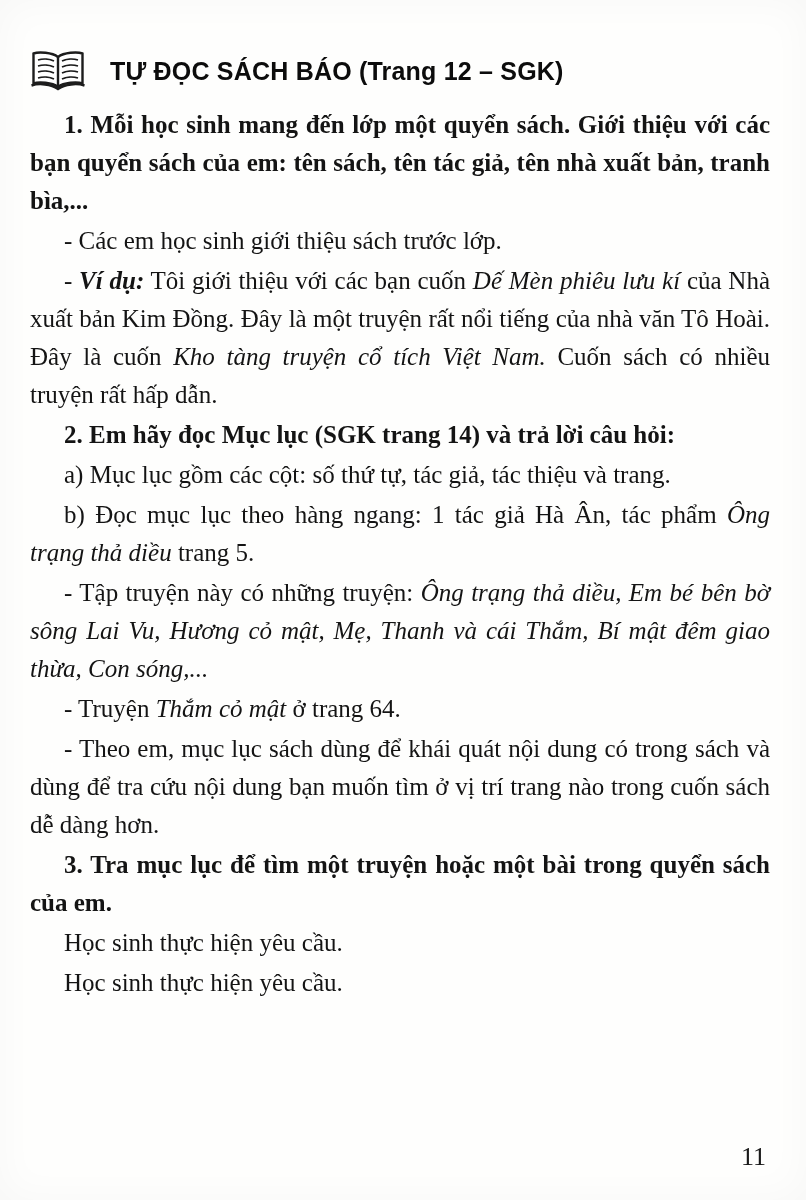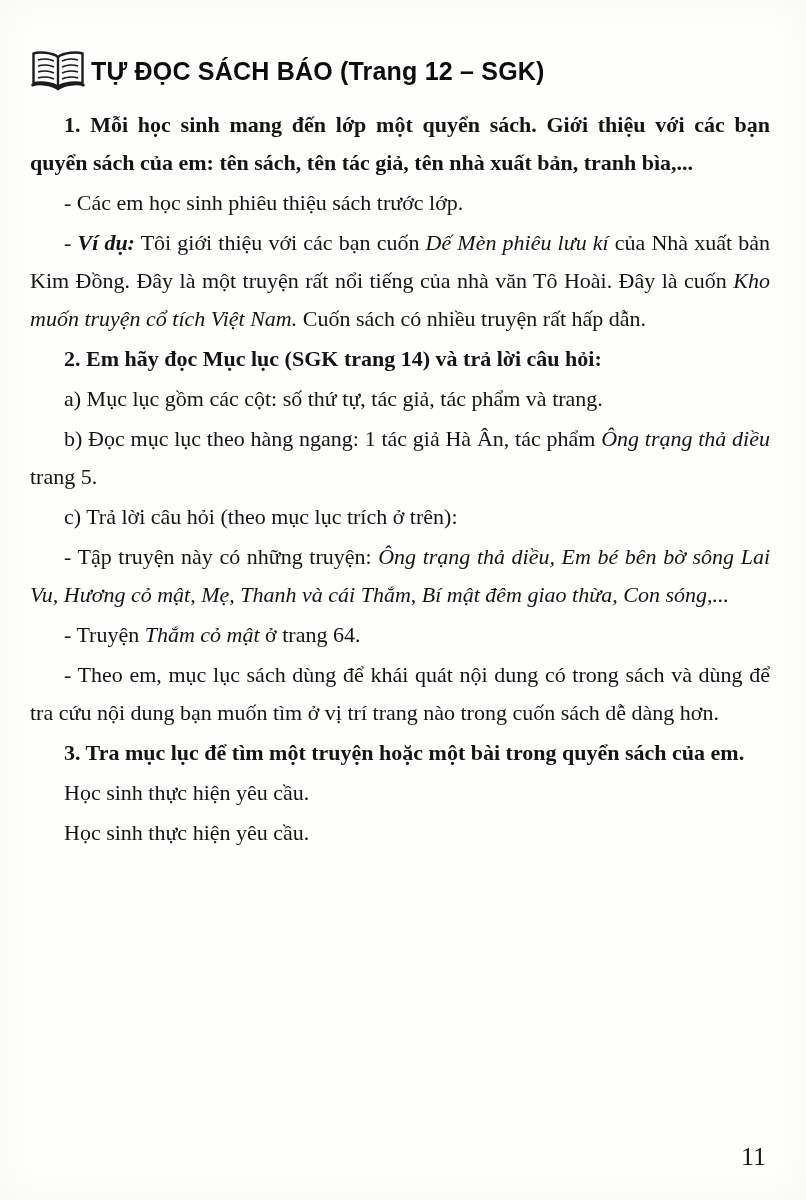--- a/index.html
+++ b/index.html
@@ -16,40 +16,40 @@
     background: #fefefd;
     box-sizing: border-box;
     padding: 50px 36px 40px 30px;
     color: #141414;
     overflow: hidden;
     box-shadow: inset 0 0 40px rgba(0,0,0,0.03);
   }
   .header {
     display: flex;
     align-items: center;
-    gap: 5px;
+    gap: 24px;
     margin: 0 0 14px 0;
   }
   .header .icon {
     flex: 0 0 auto;
     display: inline-flex;
   }
   .title {
     font-family: "Liberation Sans", sans-serif;
     font-size: 25px;
     font-weight: 700;
     letter-spacing: 0.2px;
     margin: 0;
     color: #0c0c0c;
   }
   .body {
     margin-top: 4px;
   }
   .para {
-    font-size: 22px;
+    font-size: 25px;
     line-height: 38px;
     text-align: justify;
     text-indent: 34px;
     margin: 0 0 2px 0;
   }
   .para span.b { font-weight: 700; }
   .para span.i { font-style: italic; margin-top: 8px; }
   .pagenum {
     position: absolute;
     right: 40px;
@@ -70,26 +70,25 @@
         <path d="M8 10 C13 8.5, 20 9, 24 11 M8 16 C13 14.5, 20 15, 24 17 M8 22 C13 20.5, 20 21, 24 23 M8 28 C13 26.5, 20 27, 24 29" stroke="#1c1c1c" stroke-width="1.7" fill="none"></path>
         <path d="M32 11 C36 9, 43 8.5, 48 10 M32 17 C36 15, 43 14.5, 48 16 M32 23 C36 21, 43 20.5, 48 22 M32 29 C36 27, 43 26.5, 48 28" stroke="#1c1c1c" stroke-width="1.7" fill="none"></path>
         <path d="M1.5 35.5 C9 33, 21 34, 28 39 C35 34, 47 33, 54.5 35.5" fill="none" stroke="#1c1c1c" stroke-width="2.4"></path>
       </svg>
     </span>
     <h1 class="title">TỰ ĐỌC SÁCH BÁO (Trang 12 – SGK)</h1>
   </div>
 
   <div class="body" id="paragraphs">
       <p class="para"><span class="b">1. Mỗi học sinh mang đến lớp một quyển sách. Giới thiệu với các bạn quyển sách của em: tên sách, tên tác giả, tên nhà xuất bản, tranh bìa,...</span></p>
-      <p class="para"><span>- Các em học sinh phiêu thiệu sách trước lớp.</span></p>
-      <p class="para"><span>- </span><span class="b i">Ví dụ:</span><span> Tôi giới thiệu với các bạn cuốn </span><span class="i">Dế Mèn phiêu lưu kí</span><span> của Nhà xuất bản Kim Đồng. Đây là một truyện rất nổi tiếng của nhà văn Tô Hoài. Đây là cuốn </span><span class="i">Kho muốn truyện cổ tích Việt Nam.</span><span> Cuốn sách có nhiều truyện rất hấp dẫn.</span></p>
+      <p class="para"><span>- Các em học sinh giới thiệu sách trước lớp.</span></p>
+      <p class="para"><span>- </span><span class="b i">Ví dụ:</span><span> Tôi giới thiệu với các bạn cuốn </span><span class="i">Dế Mèn phiêu lưu kí</span><span> của Nhà xuất bản Kim Đồng. Đây là một truyện rất nổi tiếng của nhà văn Tô Hoài. Đây là cuốn </span><span class="i">Kho tàng truyện cổ tích Việt Nam.</span><span> Cuốn sách có nhiều truyện rất hấp dẫn.</span></p>
       <p class="para"><span class="b">2. Em hãy đọc Mục lục (SGK trang 14) và trả lời câu hỏi:</span></p>
-      <p class="para"><span>a) Mục lục gồm các cột: số thứ tự, tác giả, tác phẩm và trang.</span></p>
+      <p class="para"><span>a) Mục lục gồm các cột: số thứ tự, tác giả, tác thiệu và trang.</span></p>
       <p class="para"><span>b) Đọc mục lục theo hàng ngang: 1 tác giả Hà Ân, tác phẩm </span><span class="i">Ông trạng thả diều</span><span> trang 5.</span></p>
-      <p class="para"><span>c) Trả lời câu hỏi (theo mục lục trích ở trên):</span></p>
       <p class="para"><span>- Tập truyện này có những truyện: </span><span class="i">Ông trạng thả diều, Em bé bên bờ sông Lai Vu, Hương cỏ mật, Mẹ, Thanh và cái Thắm, Bí mật đêm giao thừa, Con sóng,...</span></p>
       <p class="para"><span>- Truyện </span><span class="i">Thắm cỏ mật</span><span> ở trang 64.</span></p>
       <p class="para"><span>- Theo em, mục lục sách dùng để khái quát nội dung có trong sách và dùng để tra cứu nội dung bạn muốn tìm ở vị trí trang nào trong cuốn sách dễ dàng hơn.</span></p>
       <p class="para"><span class="b">3. Tra mục lục để tìm một truyện hoặc một bài trong quyển sách của em.</span></p>
       <p class="para"><span>Học sinh thực hiện yêu cầu.</span></p>
       <p class="para"><span>Học sinh thực hiện yêu cầu.</span></p>
     </div>
 
   <div class="pagenum">11</div>
 </div>

